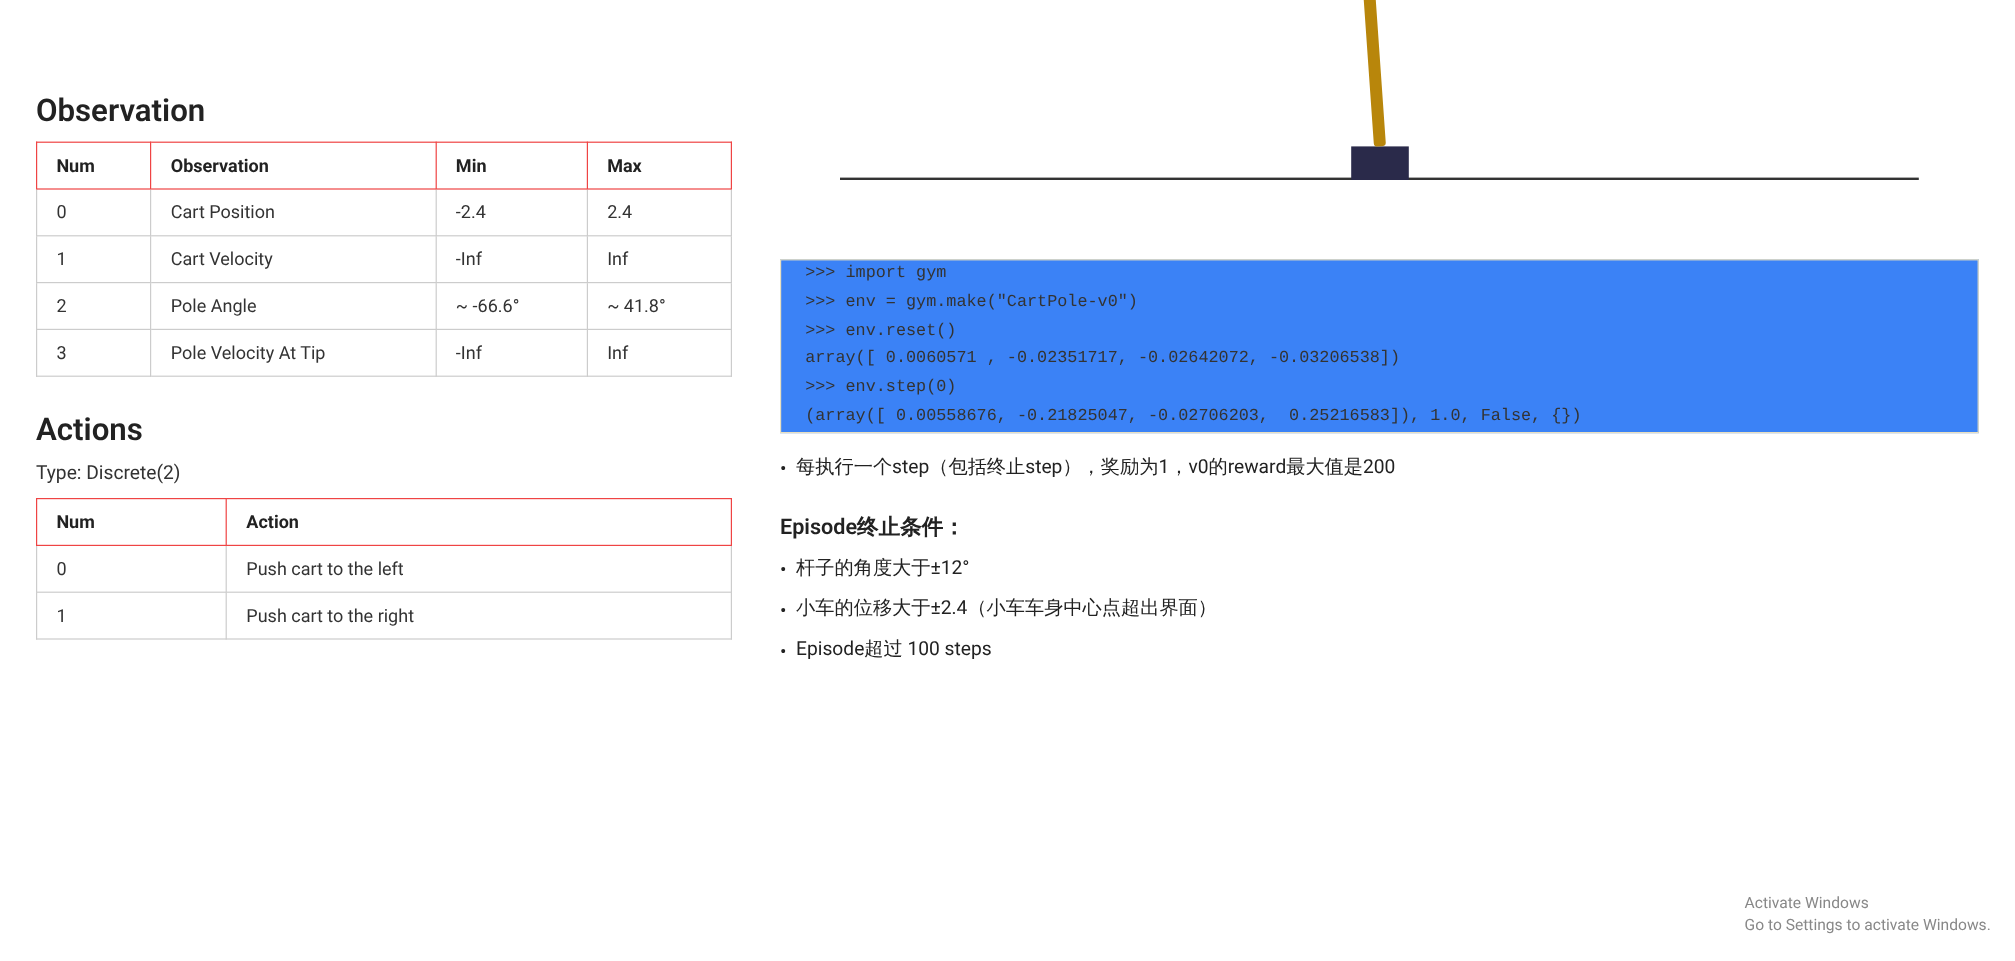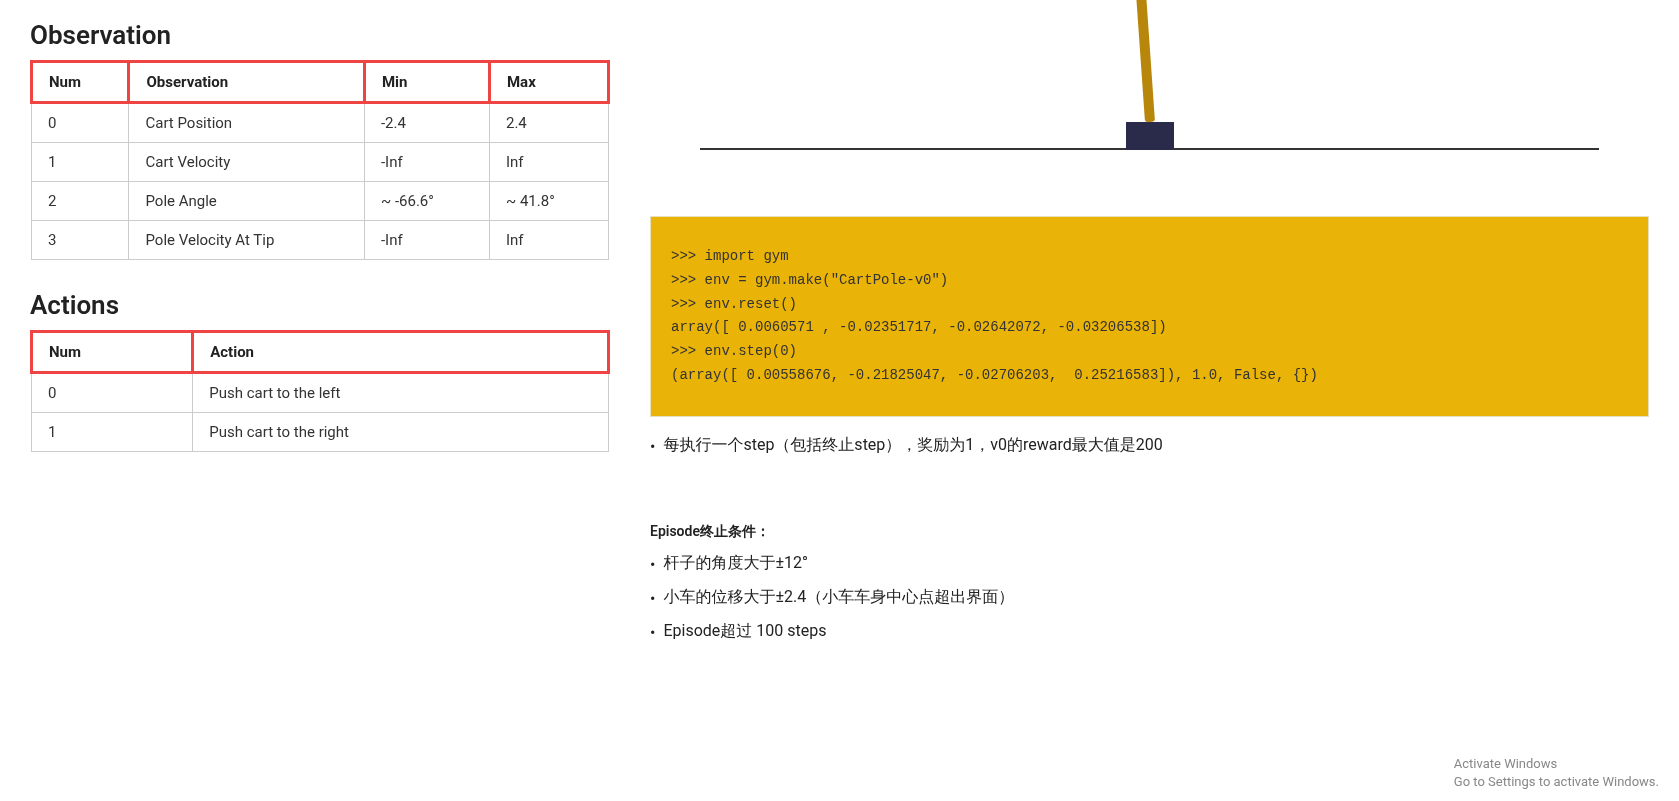--- a/index.html
+++ b/index.html
@@ -10,20 +10,21 @@
       background: #fff;
       width: 1679px;
       min-height: 801px;
       overflow: hidden;
     }
     .container {
       display: flex;
       width: 100%;
       padding: 20px 30px;
       gap: 40px;
+      align-items: flex-end;
     }
     .left-panel {
       width: 580px;
       flex-shrink: 0;
     }
     .right-panel {
       flex: 1;
       display: flex;
       flex-direction: column;
       gap: 16px;
@@ -45,21 +46,21 @@
     table {
       border-collapse: collapse;
       width: 100%;
       margin-bottom: 30px;
     }
     th {
       background: #fff;
       font-weight: 700;
       text-align: left;
       padding: 10px 16px;
-      border: 3px solid #ef4444;
+      border: 1px solid #ef4444;
       font-size: 15px;
     }
     td {
       padding: 10px 16px;
       border: 1px solid #ccc;
       font-size: 15px;
       color: #333;
     }
     tr:nth-child(even) td { background: #fff; }
     tr:nth-child(odd) td { background: #fff; }
@@ -97,23 +98,23 @@
       transform: translateX(-50%) rotate(-4deg);
       transform-origin: bottom center;
       width: 10px;
       height: 130px;
       background: #b8860b;
       border-radius: 3px;
     }
 
     
     .code-block {
-      background: #eab308;
+      background: #3b82f6;
       border: 1px solid #e8dfc0;
-      padding: 28px 20px;
+      padding: 0 20px;
       font-family: 'Courier New', Courier, monospace;
       font-size: 14px;
       line-height: 1.7;
       color: #333;
       white-space: pre;
     }
 
     
     .reward-title {
       font-size: 20px;
@@ -126,28 +127,27 @@
       gap: 8px;
       margin-bottom: 8px;
       font-size: 16px;
       line-height: 1.5;
     }
     .bullet-dot {
       flex-shrink: 0;
       margin-top: 2px;
     }
     .episode-title {
-      font-size: 14px;
+      font-size: 18px;
       font-weight: 600;
       margin-bottom: 10px;
-      margin-top: 40px;
     }
     .activate-windows {
       position: fixed;
-      bottom: 10px;
+      bottom: 20px;
       right: 20px;
       color: #888;
       font-size: 13px;
       line-height: 1.4;
     }
 
     
     .actions-section {
       margin-top: 10px;
     }
@@ -193,20 +193,21 @@
             <td>3</td>
             <td>Pole Velocity At Tip</td>
             <td>-Inf</td>
             <td>Inf</td>
           </tr>
         </tbody>
     </table>
 
     <div class="actions-section">
       <h2 class="section-title">Actions</h2>
+      <p class="type-label">Type: Discrete(2)</p>
 
       <table>
         <thead>
           <tr>
             <th>Num</th>
             <th>Action</th>
           </tr>
         </thead>
         <tbody id="act-tbody">
         <tr>

